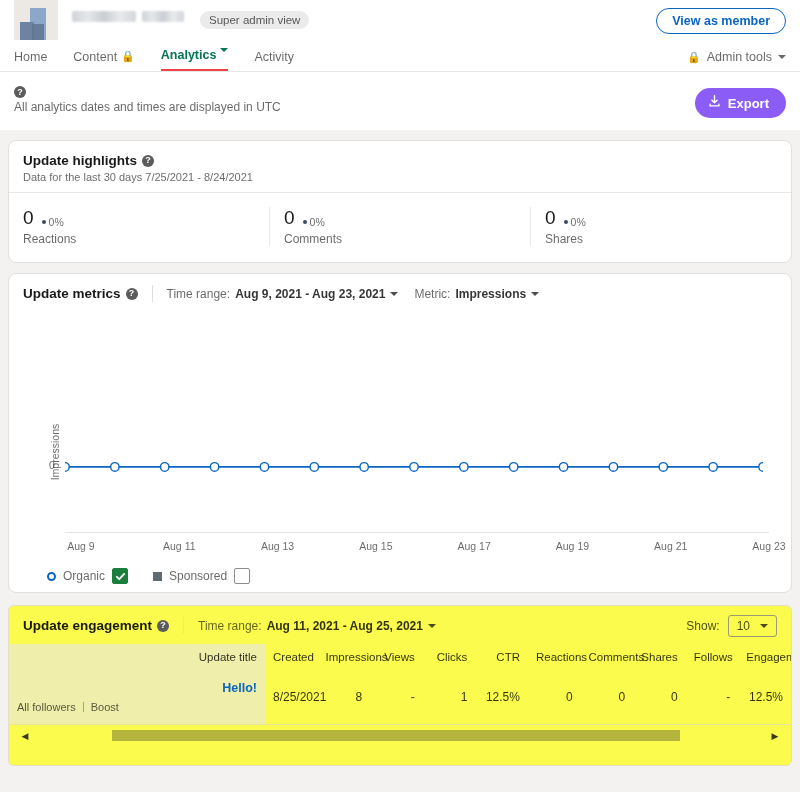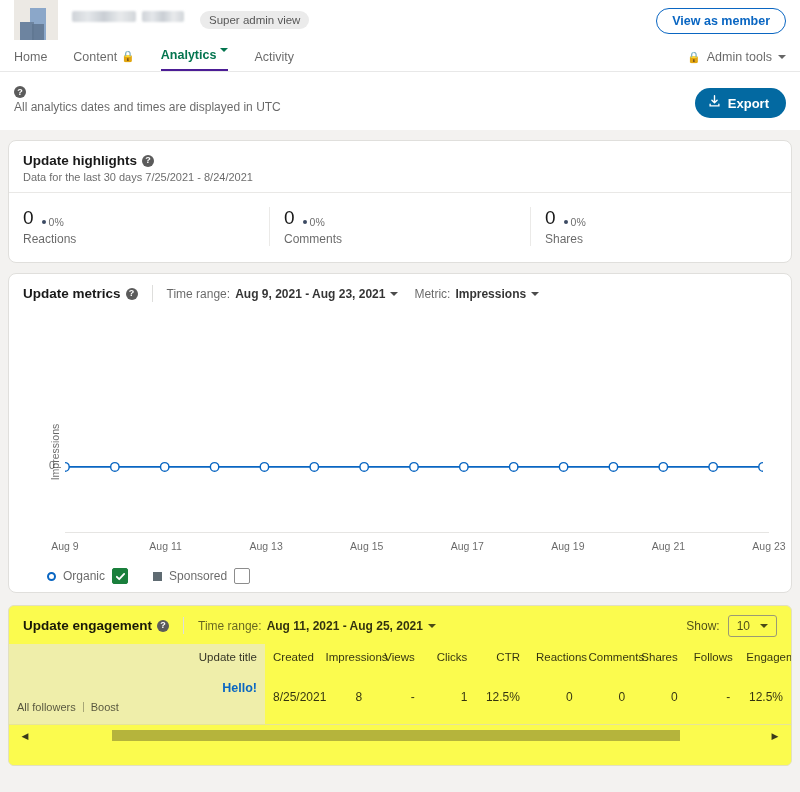--- a/index.html
+++ b/index.html
@@ -26,32 +26,32 @@
   .admin-pill { font-size:11.5px; background:#ebebeb; color:#000000a6; border-radius:11px; padding:3px 9px; margin-left:10px; white-space:nowrap; }
   .view-member {
     position:absolute; right:14px; top:8px;
     border:1.3px solid #0a66c2; color:#0a66c2; background:#fff;
     border-radius:14px; font-size:12.5px; font-weight:600; padding:5px 15px; cursor:pointer;
   }
 
   .navrow { background:#fff; height:32px; display:flex; align-items:flex-end; padding:0 14px; position:relative; border-bottom:1px solid #e8e8e8; }
   .navlinks { display:flex; gap:26px; align-items:flex-end; height:100%; }
   .navitem { font-size:12.5px; color:#00000099; padding-bottom:7px; display:flex; align-items:flex-start; gap:4px; cursor:pointer; }
-  .navitem.active { color:#04754f; font-weight:700; border-bottom:2px solid #4c1d95; }
+  .navitem.active { color:#04754f; font-weight:700; border-bottom:2px solid #ef4444; }
   .lock { color:#0a66c2; font-size:11px; }
   .caret { display:inline-block; width:0; height:0; border-left:4px solid transparent; border-right:4px solid transparent; border-top:4.5px solid currentColor; }
   .admin-tools { position:absolute; right:14px; bottom:7px; font-size:12.5px; color:#00000099; display:flex; align-items:center; gap:6px; cursor:pointer; }
 
   
   .headblock { background:#fff; padding:14px 14px 16px; position:relative; }
   .h1 { font-size:21px; font-weight:400; display:flex; align-items:center; gap:6px; letter-spacing:-.2px; }
   .sub { font-size:12px; color:#00000099; margin-top:2px; }
   .qmark { width:12px; height:12px; border-radius:50%; background:#5b5b5b; color:#fff; font-size:9px; font-weight:700;
           display:inline-flex; align-items:center; justify-content:center; line-height:1; }
-  .export-btn { position:absolute; right:14px; top:88px; background:#0369a1; color:#fff; border:none; border-radius:15px;
+  .export-btn { position:absolute; right:14px; top:88px; background:#8b5cf6; color:#fff; border:none; border-radius:15px;
     font-size:13px; font-weight:600; padding:7px 17px 7px 13px; display:flex; align-items:center; gap:7px; cursor:pointer; }
   .dl-icon { display:inline-block; }
 
   
   .card { background:#fff; border:1px solid #e0dfdc; border-radius:8px; margin:10px 8px 0; }
   .card-head { padding:12px 14px 9px; }
   .card-title { font-size:13.5px; font-weight:700; display:flex; align-items:center; gap:5px; }
   .card-sub { font-size:11px; color:#00000099; margin-top:3px; }
   .divider { height:1px; background:#e9e8e6; }
 
@@ -79,21 +79,21 @@
   .toggle { width:34px; height:18px; border-radius:9px; background:#5f6b72; position:relative; cursor:pointer; }
   .toggle .knob { position:absolute; left:2px; top:2px; width:14px; height:14px; border-radius:50%; background:#fff; }
 
   
   .chart-area { position:relative; height:280px; padding:0; }
   .ylabel { position:absolute; left:18px; top:50%; transform:translateY(-50%) rotate(-90deg); transform-origin:center;
     font-size:10.5px; color:#00000099; white-space:nowrap; }
   .ytick { position:absolute; left:40px; top:147px; font-size:10.5px; color:#00000099; }
   .plot { position:absolute; left:56px; right:28px; top:10px; bottom:60px; }
   .axis-line { position:absolute; left:56px; right:22px; bottom:59px; height:1px; background:#e6e5e3; }
-  .xlabels { position:absolute; left:56px; right:22px; bottom:38px; height:14px;text-align:right; }
+  .xlabels { position:absolute; left:72px; right:22px; bottom:38px; height:14px;text-align:right; }
   .xlab { position:absolute; font-size:10.5px; color:#00000099; transform:translateX(-50%); white-space:nowrap; }
 
   .legend { position:absolute; left:38px; bottom:8px; display:flex; align-items:center; gap:9px; font-size:12px; color:#00000099; }
   .legend-group { display:flex; align-items:center; gap:7px; }
   .marker-circle { width:9px; height:9px; border-radius:50%; border:2px solid #0a66c2; }
   .marker-square { width:9px; height:9px; background:#5f6b72; }
   .cb { width:16px; height:16px; border:1.5px solid #8c8c8c; border-radius:2px; background:#fff; cursor:pointer; }
   .cb.checked { background:#1a7f3c; border-color:#1a7f3c; display:flex; align-items:center; justify-content:center; }
 
   

